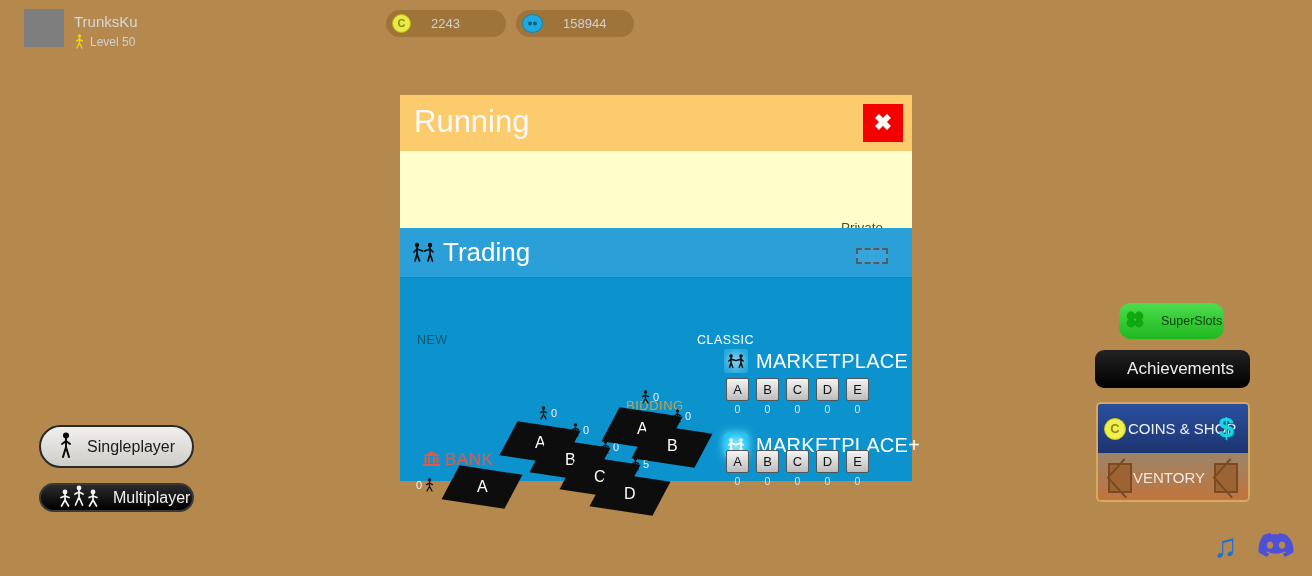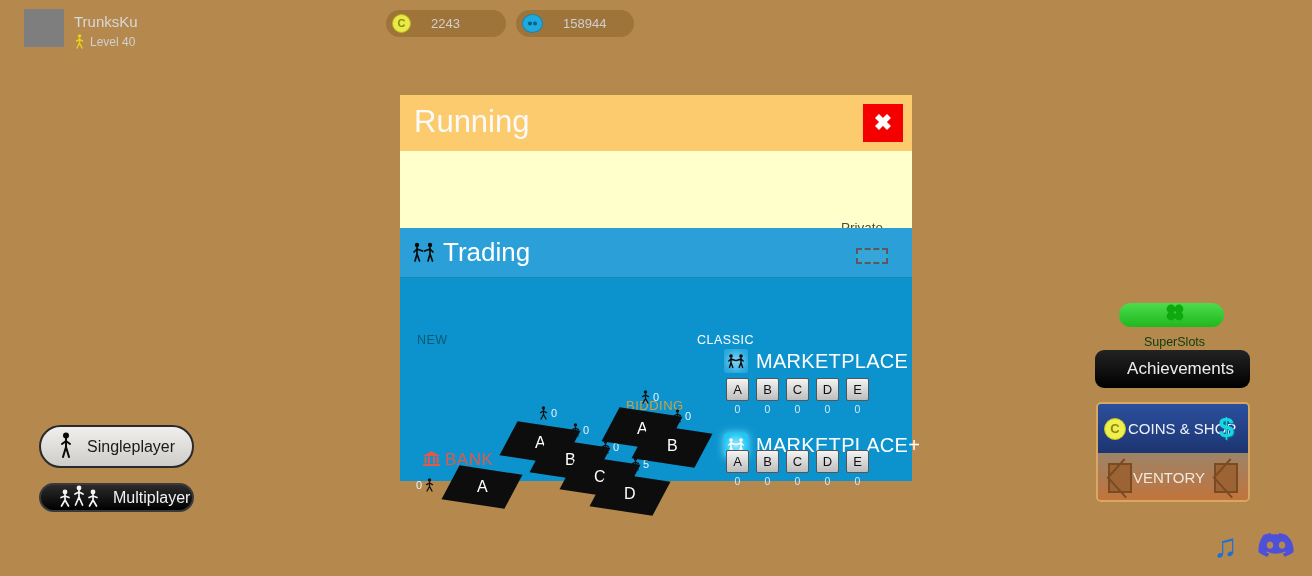--- a/index.html
+++ b/index.html
@@ -327,27 +327,26 @@
     width: 155px; height: 29px;
     background: linear-gradient(#2b2b2b, #000);
     border: 2px solid #3a3a3a;
   }
   #btn-multiplayer .mb-text { font-size: 16px; color: #f2f2f2; }
 
   
   #btn-superslots {
     position: absolute;
     left: 1119px; top: 303px;
-    width: 105px; height: 24px;
+    width: 105px; height: 36px;
     border-radius: 12px;
     background: linear-gradient(#4ddc4d, #1fb81f);
     display: flex; align-items: center;
-    padding-left: 6px; gap: 9px;
-    cursor: pointer;
-    flex-direction: column;
+    padding-left: 6px; gap: 16px;
+    cursor: pointer;
   }
   #btn-superslots .ss-text { font-size: 12.5px; color: #0d3d0d; }
 
   #btn-achievements {
     position: absolute;
     left: 1095px; top: 350px;
     width: 155px; height: 38px;
     border-radius: 9px;
     background: linear-gradient(#232323, #000);
     display: flex; align-items: center; justify-content: center;
@@ -437,21 +436,21 @@
 <div id="app">
 
   <div id="topbar">
     <div id="avatar"></div>
     <div id="player-name">TrunksKu</div>
     <div id="player-level-row">
       <svg class="runner-glyph" width="11" height="15" viewBox="0 0 11 15">
         <circle cx="5.5" cy="2" r="1.8" fill="#e8d11a"></circle>
         <path d="M5.5 4 L5.5 9 M5.5 9 L3 14 M5.5 9 L8 14 M5.5 5.5 L2.5 7 M5.5 5.5 L8.5 7" stroke="#e8d11a" stroke-width="1.4" fill="none" stroke-linecap="round"></path>
       </svg>
-      <span class="lvl-txt">Level 40</span>
+      <span class="lvl-txt">Level 50</span>
     </div>
 
     <div id="coins-pill" class="currency-pill">
       <span class="coin-icon">C</span>
       <span class="cval">2243</span>
     </div>
     <div id="gems-pill" class="currency-pill">
       <span class="gem-icon">
         <svg width="13" height="9" viewBox="0 0 13 9">
             <circle cx="4" cy="4.5" r="2" fill="#0b5f80"></circle>

